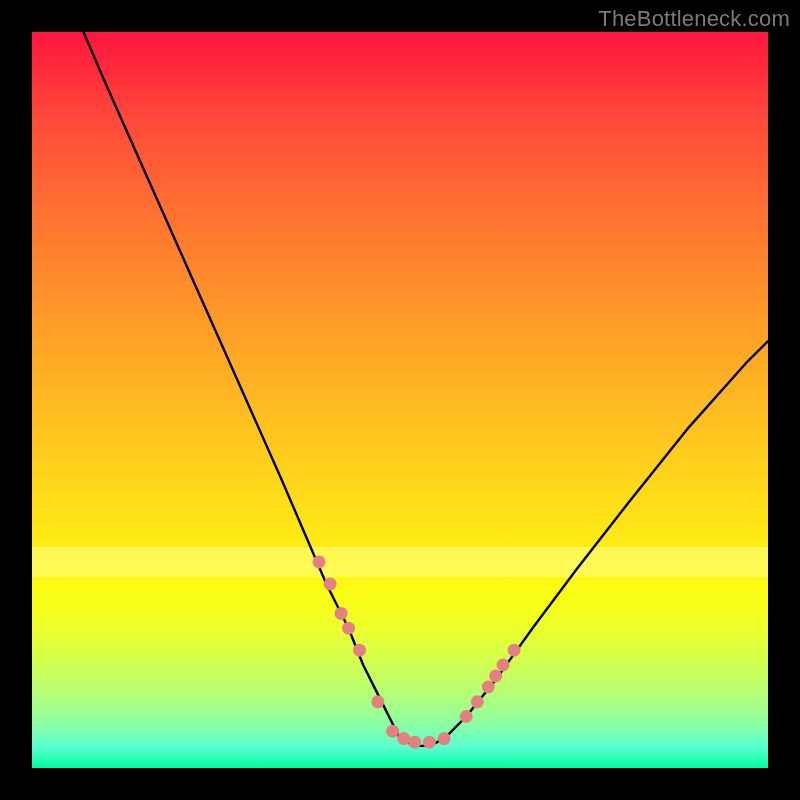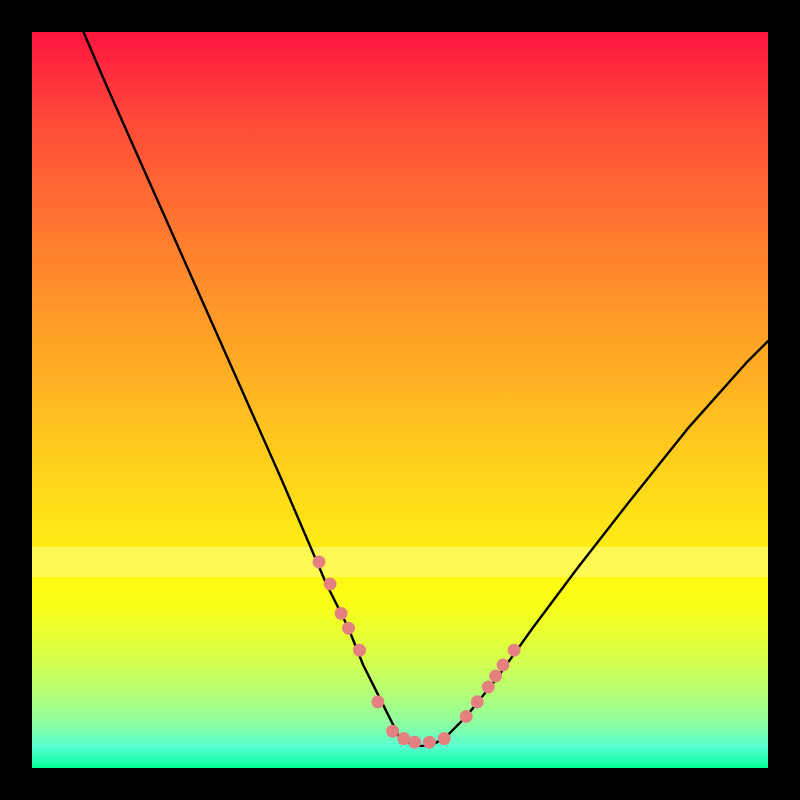--- a/index.html
+++ b/index.html
@@ -66,20 +66,21 @@
     left: 0;
     top: 0;
     width: 736px;
     height: 736px;
   }
 </style>
 </head>
 <body>
 
 <div class="frame">
+  <div class="watermark">TheBottleneck.com</div>
 
   <div class="plot-area">
 
     <div class="hiband" id="hiband" style="top: 515.2px; height: 29.4px; background: rgb(255, 255, 138); opacity: 0.55;"></div>
 
     <svg class="curve" viewBox="0 0 736 736" preserveAspectRatio="none">
       <path id="curve-path" fill="none" stroke="#000000" stroke-width="2.4" stroke-linecap="round" stroke-linejoin="round" d="M51.5 0.0 L73.6 51.5 L103.0 117.8 L132.5 184.0 L161.9 250.2 L191.4 316.5 L220.8 382.7 L250.2 449.0 L272.3 500.5 L294.4 552.0 L316.5 596.2 L331.2 633.0 L345.9 662.4 L360.6 691.8 L368.0 706.6 L382.7 713.9 L397.4 713.9 L412.2 706.6 L434.2 684.5 L463.7 647.7 L500.5 596.2 L544.6 537.3 L596.2 471.0 L655.0 397.4 L713.9 331.2 L736.0 309.1"></path>
       <g id="markers-group">
           <circle cx="287.0" cy="529.9" r="6.5" fill="#e58080"></circle>
           <circle cx="298.1" cy="552.0" r="6.5" fill="#e58080"></circle>

